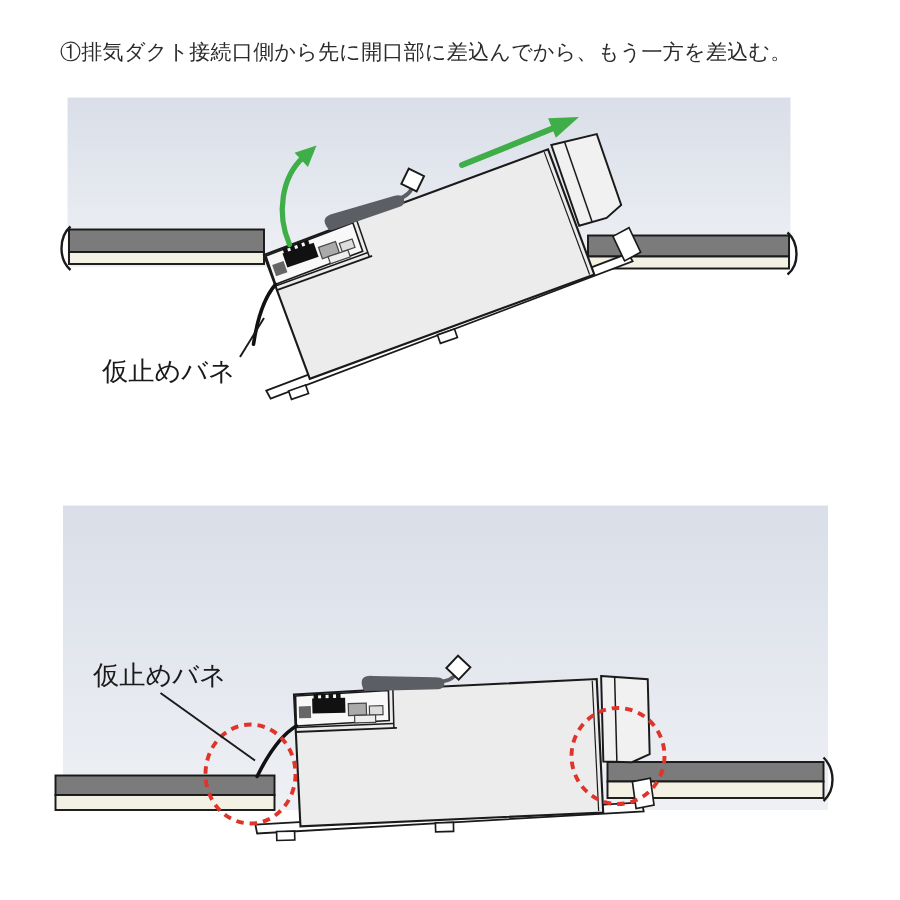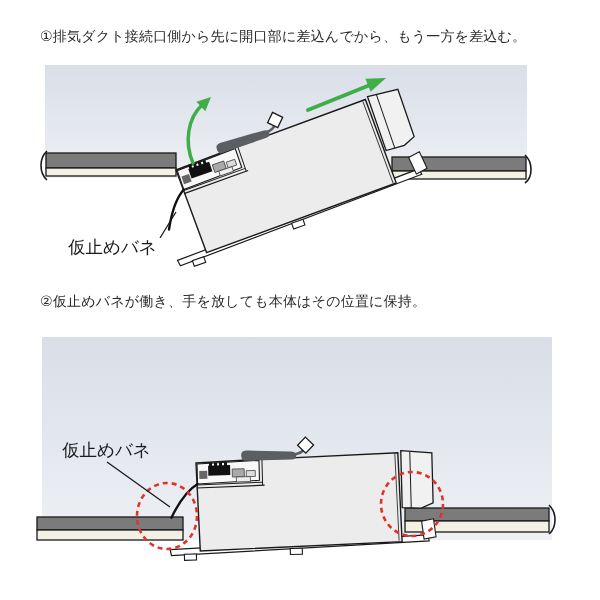--- a/index.html
+++ b/index.html
@@ -4,36 +4,36 @@
 <style>
   html,body{margin:0;padding:0;background:#ffffff;}
   .page{
     position:relative;width:600px;height:600px;background:#ffffff;overflow:hidden;
     font-family:"Liberation Sans","DejaVu Sans",sans-serif;
   }
   .step-text{
     position:absolute;left:40px;width:545px;
     font-size:14px;line-height:1.3;color:#2b2b2b;letter-spacing:0.2px;
     white-space:nowrap;
+    font-family:Liberation Serif, serif;
   }
   .step-text.s1{top:27px;}
   .step-text.s2{top:292px;}
   svg{position:absolute;left:0;top:0;}
   .spring-label{
     font-size:17.5px;fill:#1a1a1a;
     font-family:"Liberation Sans","DejaVu Sans",sans-serif;
   }
 </style>
 </head>
 <body>
 
 <div class="page">
 
   <div class="step-text s1">①排気ダクト接続口側から先に開口部に差込んでから、もう一方を差込む。</div>
-  <div class="step-text s2">②仮止めバネが働き、手を放しても本体はその位置に保持。</div>
 
   <svg width="600" height="600" viewBox="0 0 600 600">
     <defs>
       <linearGradient id="atticGrad" x1="0" y1="0" x2="0" y2="1">
         <stop offset="0" stop-color="#d9dee8"></stop>
         <stop offset="1" stop-color="#eef0f4"></stop>
       </linearGradient>
 
       <g id="fan-unit">
 

